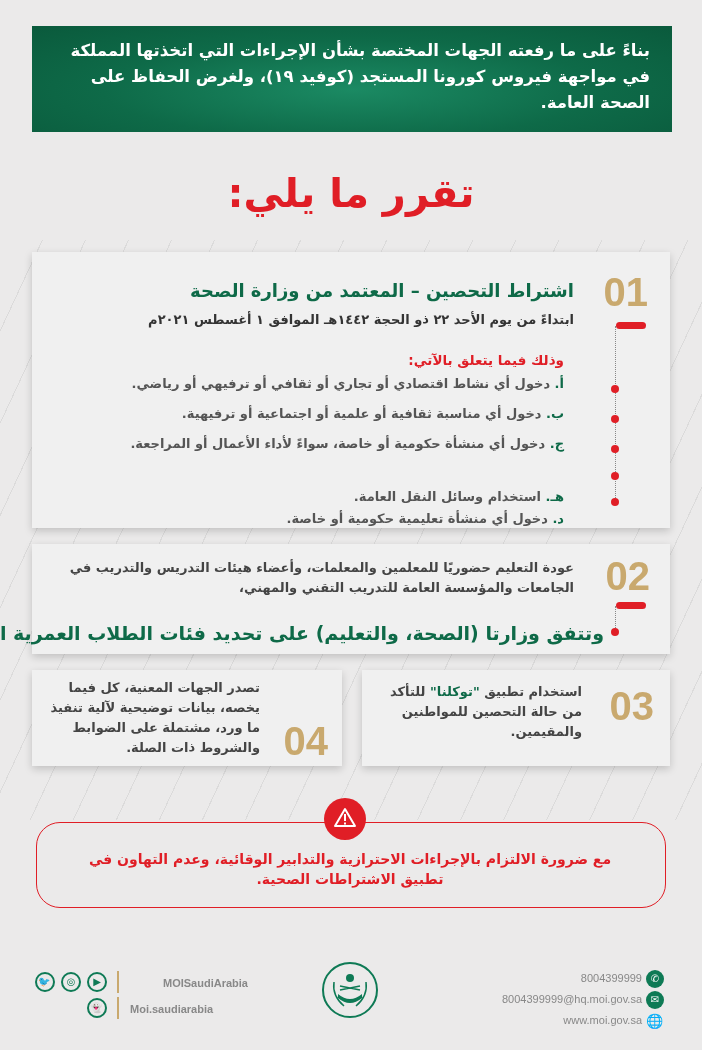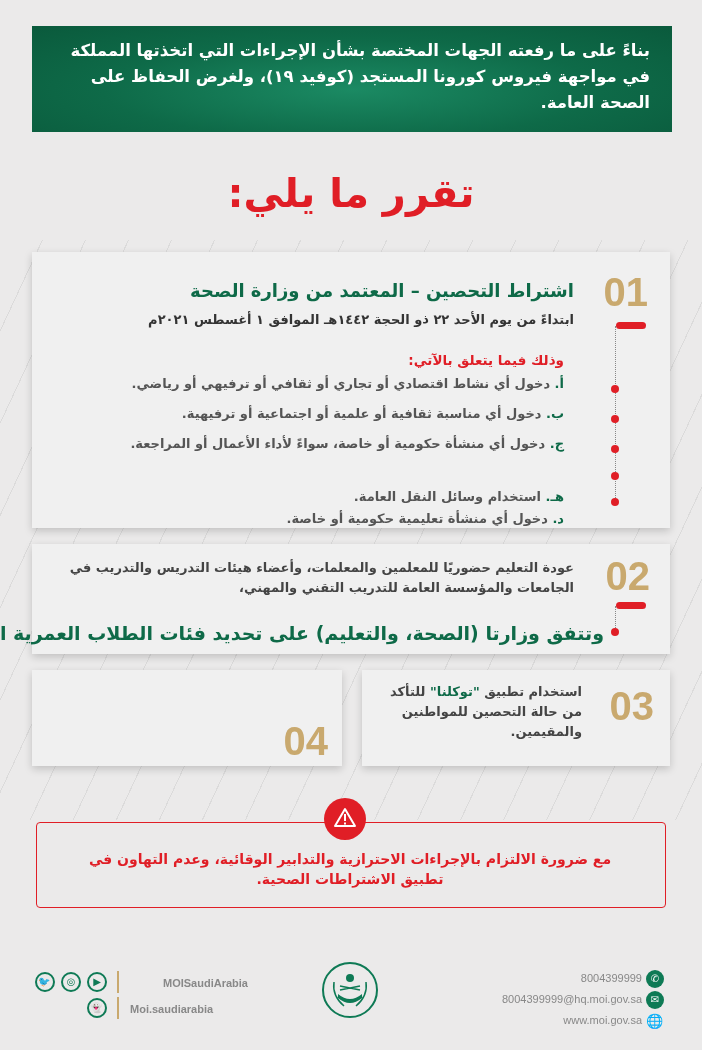--- a/index.html
+++ b/index.html
@@ -99,30 +99,31 @@
   <div class="num" style="right:20px; top:10px;">02</div>
   <div class="redbar" style="right:24px; top:58px;"></div>
   <div class="dotline" style="right:54px; top:62px; height:22px;"></div>
   <div class="dot" style="right:51px; top:84px;"></div>
   <div class="text-gray" style="position:absolute; right:96px; top:14px; width:520px; color:#444;">عودة التعليم حضوريًا للمعلمين والمعلمات، وأعضاء هيئات التدريس والتدريب في الجامعات والمؤسسة العامة للتدريب التقني والمهني،</div>
   <div style="position:absolute; right:66px; top:78px; color:#0e6a48; font-weight:bold; font-size:19px; white-space:nowrap;">وتتفق وزارتا (الصحة، والتعليم) على تحديد فئات الطلاب العمرية المستهدفة.</div>
 </div>
 
 <div class="card" style="left:32px; top:670px; width:310px; height:96px;">
   <div class="num" style="right:14px; top:14px;margin-top:35px;">04</div>
+  <div class="text-gray" style="position:absolute; right:82px; top:8px; width:210px; color:#444;">تصدر الجهات المعنية، كل فيما يخصه، بيانات توضيحية لآلية تنفيذ ما ورد، مشتملة على الضوابط والشروط ذات الصلة.</div>
 </div>
 
 <div class="card" style="left:362px; top:670px; width:308px; height:96px;">
   <div class="num" style="right:16px; top:14px;">03</div>
   <div class="text-gray" style="position:absolute; right:88px; top:12px; width:200px; color:#444;">
     <span>استخدام تطبيق </span><span style="color:#0e6a48;">"توكلنا"</span><span> للتأكد من حالة التحصين للمواطنين والمقيمين.</span>
   </div>
 </div>
 
-<div style="position:absolute; left:36px; top:822px; width:630px; height:86px; border:1.5px solid #e01e26; border-radius:4px; z-index:1;">
+<div style="position:absolute; left:36px; top:822px; width:630px; height:86px; border:1.5px solid #e01e26; border-radius:24px; z-index:1;">
   <div style="position:absolute; right:40px; top:26px; width:550px; text-align:center; color:#e01e26; font-weight:bold; font-size:14px; line-height:20px;">مع ضرورة الالتزام بالإجراءات الاحترازية والتدابير الوقائية، وعدم التهاون في تطبيق الاشتراطات الصحية.</div>
 </div>
 <div style="position:absolute; left:324px; top:798px; width:42px; height:42px; border-radius:50%; background:#e01e26; z-index:2;">
   <svg width="42" height="42" viewBox="0 0 42 42">
       <path d="M21 11 L31 28 L11 28 Z" fill="none" stroke="#fff" stroke-width="2" stroke-linejoin="round"></path>
       <rect x="20" y="16" width="2" height="7" fill="#fff"></rect>
       <rect x="20" y="24.5" width="2" height="2" fill="#fff"></rect>
     </svg>
 </div>
 

